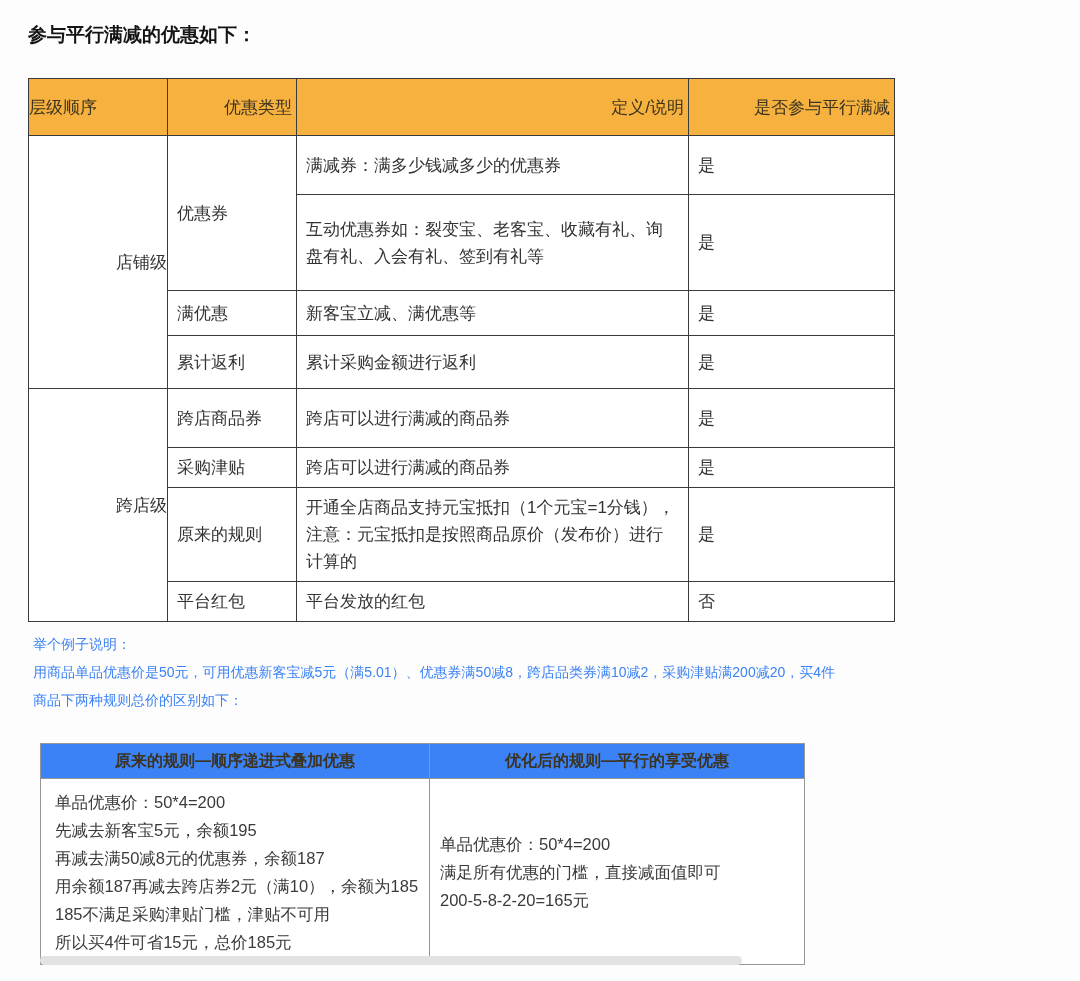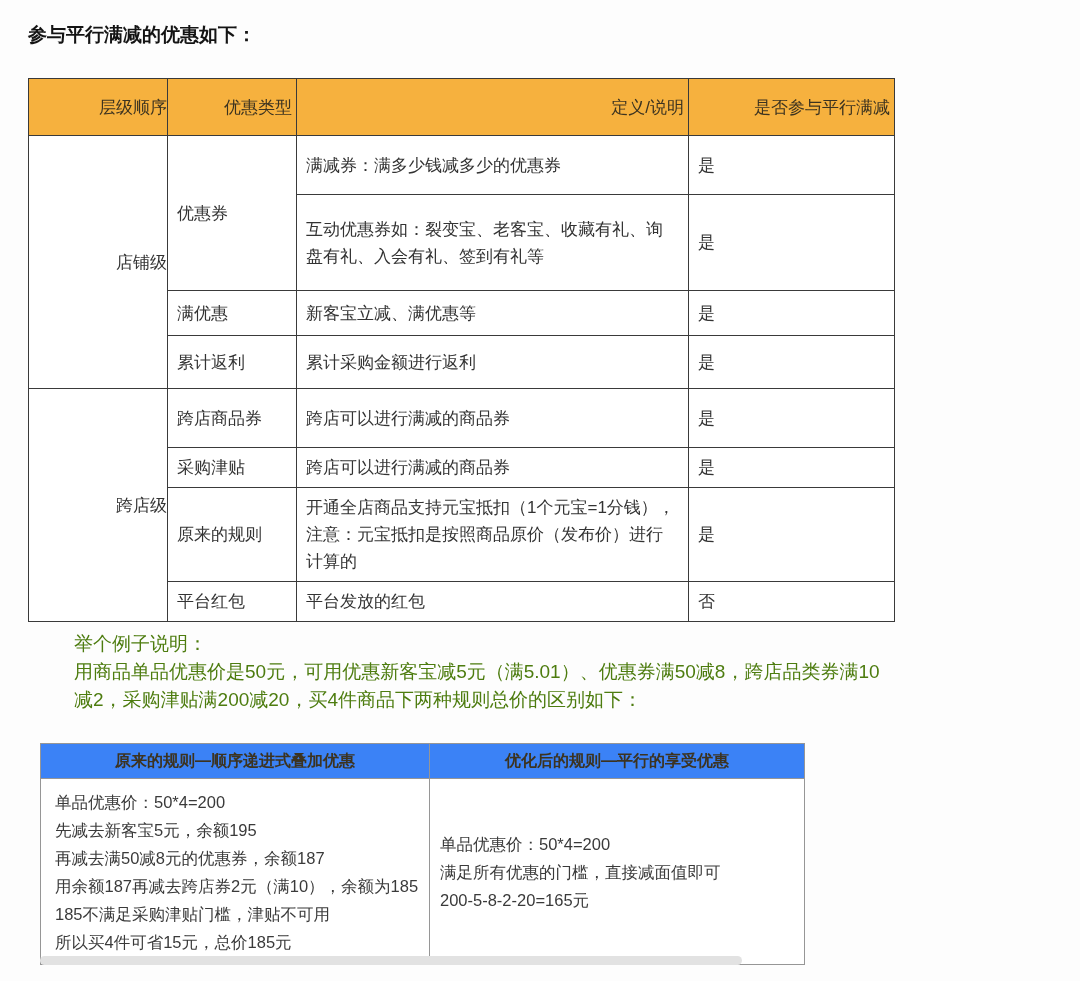--- a/index.html
+++ b/index.html
@@ -35,41 +35,40 @@
     font-size: 17px;
     font-weight: 400;
   }
   .t1 thead tr { height: 57px; }
   .t1 th {
     background: #F6B13E;
     color: #3c3320;
     text-align: right;
     padding: 0 4px 0 10px;
   }
-  .t1 th.c { text-align: right; padding: 0; }
+  .t1 th.c { text-align: left; padding: 0; }
   .t1 td {
     padding: 6px 10px 6px 9px;
     vertical-align: middle;
     line-height: 27px;
     color: #333333;
     background: #ffffff;
     margin-top: 38px;
   }
   .t1 td.c { text-align: right; padding: 0; }
 
   
   .example {
     position: absolute;
     left: 33px;
     top: 630px;
     width: 812px;
-    font-size: 19px;
+    font-size: 14px;
     line-height: 28px;
-    color: #4d7c0f;
-    margin-left: 41px;
+    color: #3b82f6;
   }
   .example p { margin: 0; }
 
   
   .t2 {
     position: absolute;
     left: 40px;
     top: 743px;
     width: 764px;
     table-layout: fixed;

